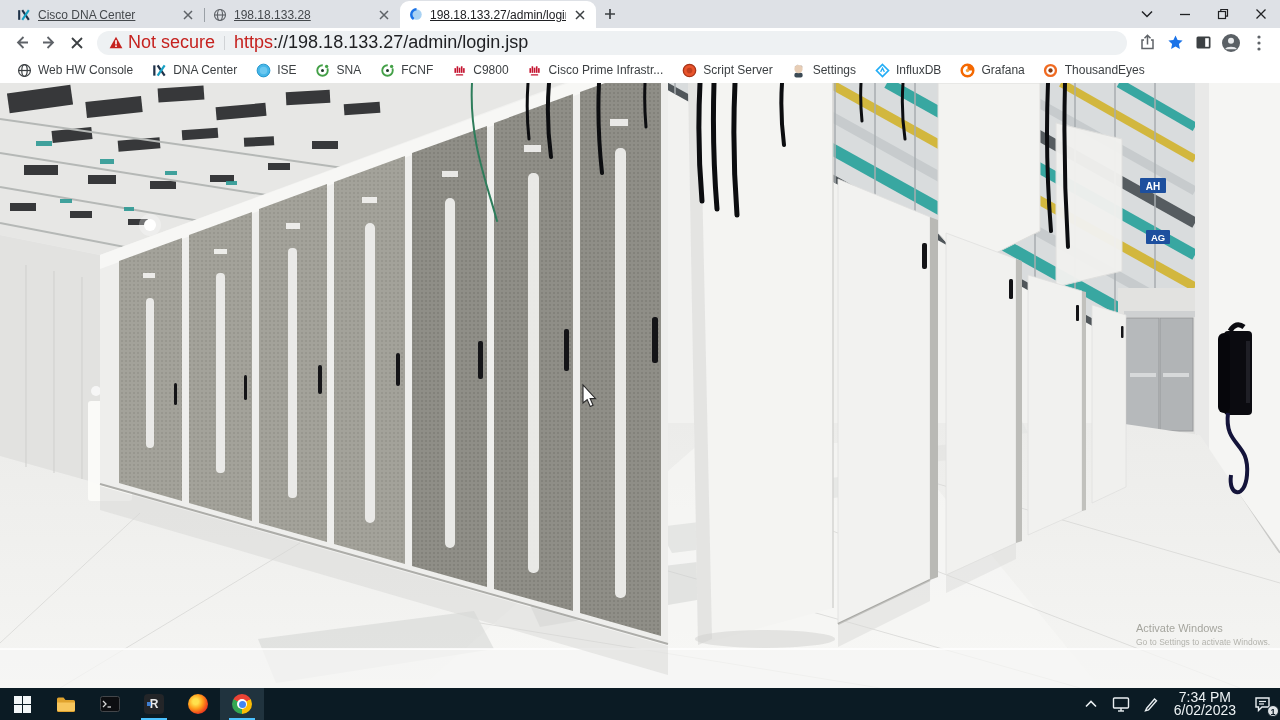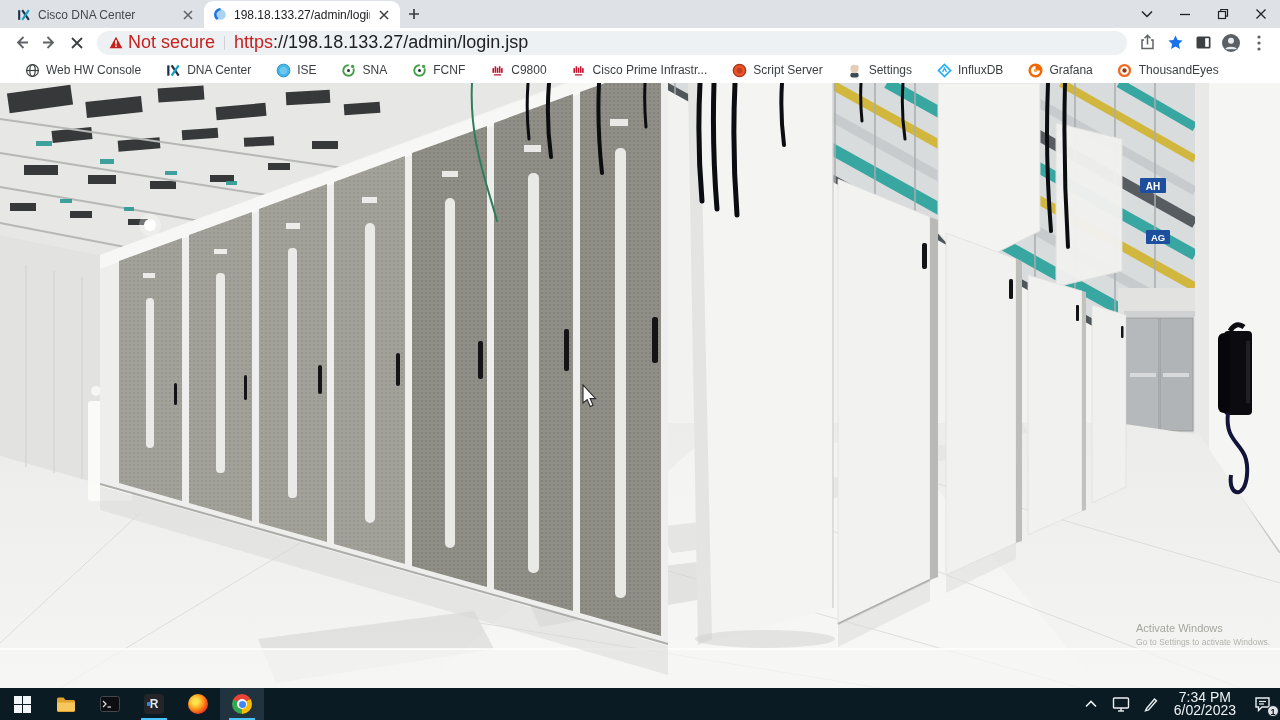--- a/index.html
+++ b/index.html
@@ -7,39 +7,39 @@
     font-family:"Liberation Sans", sans-serif; }
   .browser { position:relative; width:1280px; height:720px; background:#fff; }
 
   
   .tabstrip { height:28px; background:#dee1e6; display:flex; align-items:flex-end; position:relative; padding-left:8px; }
   .tab { width:196px; height:27px; display:flex; align-items:center; padding:0 8px; font-size:12px;
          color:#45494d; border-radius:9px 9px 0 0; position:relative; flex:none; }
   .tab.inactive + .tab.inactive::before { content:""; position:absolute; left:0; top:7px; height:14px; width:1px; background:#9aa0a6; }
   .tab.active { background:#fff; color:#202124; }
   .favicon { width:16px; height:16px; flex:none; display:flex; align-items:center; justify-content:center; }
-  .tab-title { flex:1; margin:16px 6px; white-space:nowrap; overflow:hidden; }
+  .tab-title { flex:1; margin:16px 6px; white-space:nowrap; overflow:hidden;text-decoration:underline; }
   .tab-close { width:16px; height:16px; flex:none; display:flex; align-items:center; justify-content:center; border-radius:50%; }
   .newtab { width:28px; height:28px; display:flex; align-items:center; justify-content:center; }
   .wincontrols { position:absolute; right:0; top:0; height:28px; display:flex; align-items:center; }
   .winbtn { width:38px; height:28px; display:flex; align-items:center; justify-content:center; }
 
   
   .toolbar { height:29px; background:#fff; display:flex; align-items:center; padding:0 7px; }
   .navbtn { width:28px; height:28px; flex:none; display:flex; align-items:center; justify-content:center; border-radius:50%; }
   .omnibox { flex:1; height:24px; background:#eef1f3; border-radius:12px; display:flex; align-items:center;
              padding:0 12px; margin:0 6px; font-size:18px; min-width:0; }
   .sec-chip { color:#c5221f; display:flex; align-items:center; gap:5px; flex:none; }
   .omni-div { width:1px; height:14px; background:#d0d3d6; margin:0 9px; flex:none; }
   .url { color:#202124; white-space:nowrap; overflow:hidden; }
   .url .scheme { color:#c5221f;margin-top:40px; }
   .toolbtn { width:28px; height:28px; flex:none; display:flex; align-items:center; justify-content:center; }
 
   
-  .bookmarks { height:26px; background:#fff; display:flex; align-items:center; padding:0 16px; gap:8px; }
+  .bookmarks { height:26px; background:#fff; display:flex; align-items:center; padding:0 8px; gap:2px; }
   .bm { display:flex; align-items:center; gap:6px; padding:0 8px; height:22px; border-radius:11px;
         font-size:12px; color:#3c4043; white-space:nowrap; }
   .bmi { width:16px; height:16px; display:flex; align-items:center; justify-content:center; }
 
   
   .scene { position:absolute; top:83px; left:0; width:1172px; height:605px; background:#f2f2f0; }
   .scene svg { display:block; }
 
   
   .taskbar { position:absolute; bottom:0; left:0; width:1280px; height:32px; background:#0b1b24;
@@ -74,20 +74,35 @@
   <div class="tabstrip">
     <div class="tab inactive">
       <span class="favicon">
         <svg width="14" height="14" viewBox="0 0 16 16">
             <line x1="2.5" y1="2.5" x2="2.5" y2="13.5" stroke="#1e3148" stroke-width="2.4"></line>
             <line x1="6" y1="2.5" x2="13.5" y2="13.5" stroke="#1e3148" stroke-width="2.4"></line>
             <line x1="13.5" y1="2.5" x2="6" y2="13.5" stroke="#17a0c4" stroke-width="2.4"></line>
           </svg>
       </span>
       <span class="tab-title">Cisco DNA Center</span>
+      <span class="tab-close">
+        <svg width="10" height="10" viewBox="0 0 10 10">
+            <path d="M1,1 9,9 M9,1 1,9" stroke="#5f6368" stroke-width="1.5"></path>
+          </svg>
+      </span>
+    </div>
+    <div class="tab inactive">
+      <span class="favicon">
+        <svg width="14" height="14" viewBox="0 0 16 16" fill="none" stroke="#5f6368" stroke-width="1.3">
+            <circle cx="8" cy="8" r="6.3"></circle>
+            <ellipse cx="8" cy="8" rx="2.9" ry="6.3"></ellipse>
+            <line x1="1.7" y1="8" x2="14.3" y2="8"></line>
+          </svg>
+      </span>
+      <span class="tab-title">198.18.133.28</span>
       <span class="tab-close">
         <svg width="10" height="10" viewBox="0 0 10 10">
             <path d="M1,1 9,9 M9,1 1,9" stroke="#5f6368" stroke-width="1.5"></path>
           </svg>
       </span>
     </div>
     <div class="tab active">
       <span class="favicon">
         <svg width="15" height="15" viewBox="0 0 16 16">
             <circle cx="8" cy="8" r="5.6" fill="#a9d2f3"></circle>

